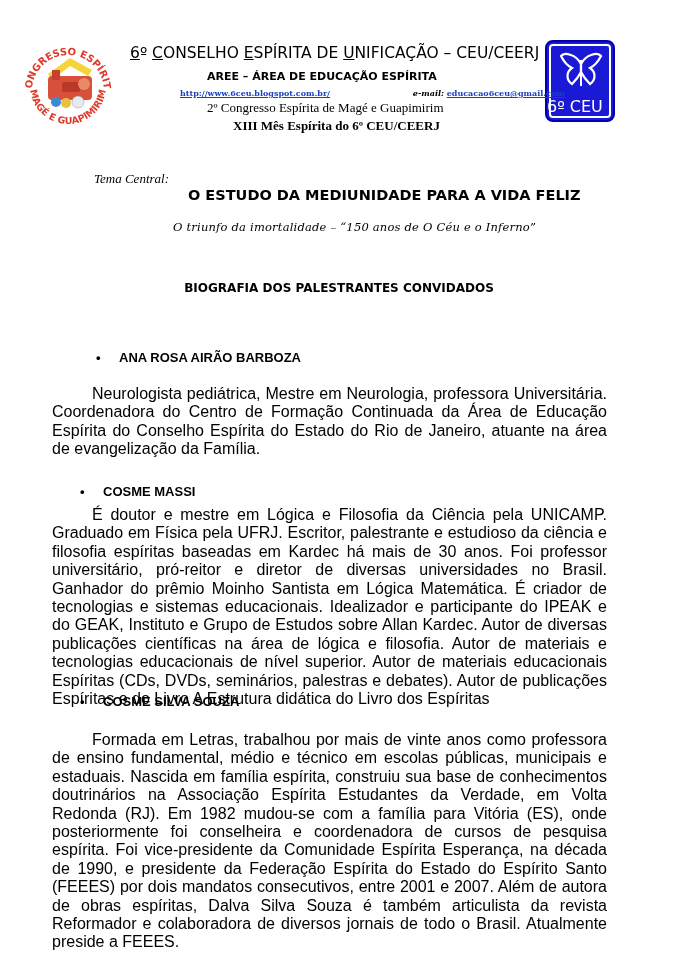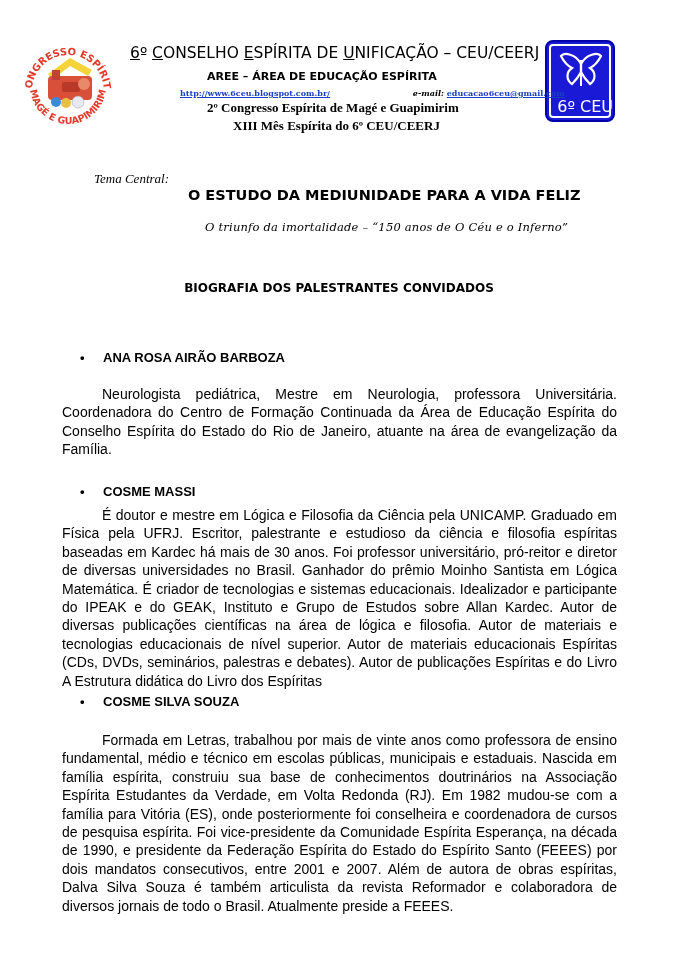--- a/index.html
+++ b/index.html
@@ -2,41 +2,41 @@
 <html><head>
 <meta charset="utf-8">
 <style>
   html, body { margin:0; padding:0; background:#ffffff; }
   body { width:678px; height:961px; position:relative; overflow:hidden; font-family:"Liberation Sans", sans-serif; color:#000; }
   .abs { position:absolute; }
 
   
   #logo-left { left:18px; top:36px; width:100px; height:100px; }
   #logo-right { left:545px; top:40px; width:70px; height:82px; background:#1a1ad6; border-radius:8px; box-sizing:border-box; border:2px solid #0000aa; outline:2px solid #ffffff; outline-offset:-6px; }
-  #logo-right .ceu-label { position:absolute; left:0; right:0; bottom:4px; text-align:right; color:#fff; font-family:"DejaVu Sans", sans-serif; font-size:16px; }
+  #logo-right .ceu-label { position:absolute; left:0; right:0; bottom:4px; text-align:left; color:#fff; font-family:"DejaVu Sans", sans-serif; font-size:16px; }
   #logo-right svg { position:absolute; left:11px; top:8px; }
 
   .h1 { left:130px; top:44px; font-family:"DejaVu Sans", sans-serif; font-weight:normal; font-size:15.5px; letter-spacing:0; white-space:nowrap; }
   .h1 u { text-decoration:underline; }
   .h2 { left:207px; top:70px; font-family:"DejaVu Sans", sans-serif; font-weight:bold; font-size:11px; white-space:nowrap; }
   .links { left:180px; top:88px; font-family:"DejaVu Serif", serif; font-size:8px; white-space:nowrap;font-weight:bold; }
   .links a { color:#1a3fc0; text-decoration:underline; }
   .links .em { font-style:italic; margin-left:80px; }
-  .h3 { left:207px; top:100px; font-family:"Liberation Serif", serif; font-weight:bold; font-size:13px; white-space:nowrap; }
+  .h3 { left:207px; top:100px; font-family:"Liberation Serif", serif; font-weight:normal; font-size:13px; white-space:nowrap; }
   .h4 { left:233px; top:118px; font-family:"Liberation Serif", serif; font-weight:bold; font-size:13px; white-space:nowrap; }
 
   .tema-label { left:94px; top:171px; font-family:Liberation Serif, serif; font-style:italic; font-size:13px; }
   .tema-title { left:160px; top:187px; font-family:"DejaVu Sans", sans-serif; font-weight:bold; font-size:14.5px; white-space:nowrap;margin-left:28px; }
-  .tema-sub { left:173px; top:220px; font-family:"DejaVu Serif", serif; font-style:italic; font-size:11.5px; white-space:nowrap; letter-spacing:0.2px;margin-left:32px; }
+  .tema-sub { left:173px; top:220px; font-family:"DejaVu Serif", serif; font-style:italic; font-size:11.5px; white-space:nowrap; letter-spacing:0.2px; }
 
   .doc-title { left:0; width:678px; top:281px; text-align:center; font-family:"DejaVu Sans", sans-serif; font-weight:bold; font-size:12px; }
 
   .speaker-name { left:80px; font-family:"Liberation Sans", sans-serif; font-weight:bold; font-size:13px; white-space:nowrap; }
   .speaker-name .bullet { display:inline-block; width:23px; }
-  .bio { left:62px; width:555px; font-family:"Liberation Sans", sans-serif; font-size:14px; line-height:18.4px; text-align:justify; text-indent:40px; }
+  .bio { left:52px; width:555px; font-family:"Liberation Sans", sans-serif; font-size:16px; line-height:18.4px; text-align:justify; text-indent:40px; }
 </style>
 </head>
 <body>
 
 <div id="logo-left" class="abs">
   <svg width="100" height="100" viewBox="0 0 100 100">
     <defs>
       <path id="arcTop" d="M 14 55 A 36 36 0 0 1 86 55"></path>
       <path id="arcBot" d="M 12 50 A 38 38 0 0 0 88 50"></path>
     </defs>
@@ -73,21 +73,21 @@
 </div>
 <div class="abs h3">2º Congresso Espírita de Magé e Guapimirim</div>
 <div class="abs h4">XIII Mês Espírita do 6º CEU/CEERJ</div>
 
 <div class="abs tema-label">Tema Central:</div>
 <div class="abs tema-title">O ESTUDO DA MEDIUNIDADE PARA A VIDA FELIZ</div>
 <div class="abs tema-sub">O triunfo da imortalidade – “150 anos de O Céu e o Inferno”</div>
 
 <div class="abs doc-title">BIOGRAFIA DOS PALESTRANTES CONVIDADOS</div>
 
-<div class="abs speaker-name" style="top:350px;">
+<div class="abs speaker-name" style="top:350px;margin-left:16px;">
   <span class="bullet">•</span><span>ANA ROSA AIRÃO BARBOZA</span>
 </div>
 <div class="abs bio" style="top:385px;">Neurologista pediátrica, Mestre em Neurologia, professora Universitária. Coordenadora do Centro de Formação Continuada da Área de Educação Espírita do Conselho Espírita do Estado do Rio de Janeiro, atuante na área de evangelização da Família.</div>
 
 <div class="abs speaker-name" style="top:484px;">
   <span class="bullet">•</span><span>COSME MASSI</span>
 </div>
 <div class="abs bio" style="top:506px;">É doutor e mestre em Lógica e Filosofia da Ciência pela UNICAMP. Graduado em Física pela UFRJ. Escritor, palestrante e estudioso da ciência e filosofia espíritas baseadas em Kardec há mais de 30 anos. Foi professor universitário, pró-reitor e diretor de diversas universidades no Brasil.  Ganhador do prêmio Moinho Santista em Lógica Matemática. É criador de tecnologias e sistemas educacionais. Idealizador e participante do IPEAK e do GEAK, Instituto e Grupo de Estudos sobre Allan Kardec. Autor de diversas publicações científicas na área de lógica e filosofia. Autor de materiais e tecnologias educacionais de nível superior. Autor de materiais educacionais Espíritas (CDs, DVDs, seminários, palestras e debates). Autor de publicações Espíritas e do Livro A Estrutura didática do Livro dos Espíritas</div>
 
 <div class="abs speaker-name" style="top:694px;">

